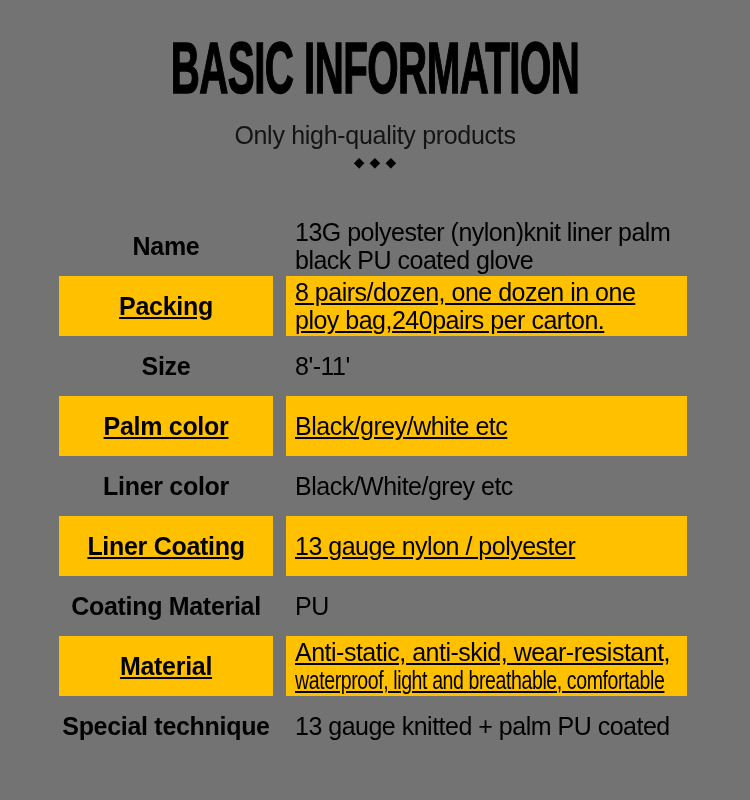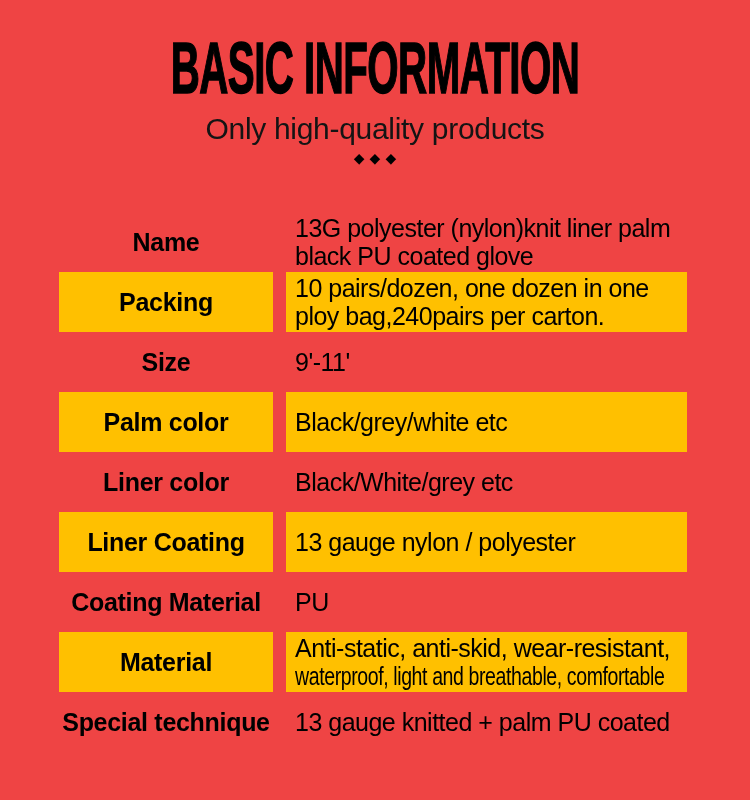--- a/index.html
+++ b/index.html
@@ -1,38 +1,38 @@
 <!DOCTYPE html>
 <html style="--hl: #FFC000;"><head>
 <meta charset="utf-8">
 <style>
   html,body { margin:0; padding:0; background:#fff; }
   .page {
     position:relative;
     width:750px; height:800px;
-    background:#ef4444;
+    background:#737373;
     overflow:hidden;
     font-family:"Liberation Sans","DejaVu Sans",sans-serif;
     color:#000;
   }
   .header { text-align:center; padding-top:30px; }
   .title {
     font-size:72px;
     font-weight:bold;
     line-height:1.06;
     letter-spacing:-1px;
     white-space:nowrap;
     transform:scaleX(0.56);
     transform-origin:50% 50%;
     -webkit-text-stroke:1.5px #000;
     color:#000;
   }
   .subtitle {
-    margin-top:6px;
-    font-size:30px;
+    margin-top:15px;
+    font-size:25px;
     letter-spacing:-0.3px;
     color:#141414;
   }
   .diamonds {
     margin-top:4px;
     font-size:14px;
     letter-spacing:5px;
     text-indent:5px;
     color:#000;
   }
@@ -43,21 +43,21 @@
     display:flex; align-items:center; justify-content:center;
     font-weight:bold; font-size:25px; letter-spacing:-0.3px;
     text-align:right; white-space:nowrap;
   }
   .spacer { width:13px; }
   .value-cell {
     width:401px; box-sizing:border-box; padding-left:9px;
     display:flex; flex-direction:column; justify-content:center;
     font-size:25px; letter-spacing:-0.5px;
   }
-  .row.hl .label-cell, .row.hl .value-cell { background:var(--hl,#FFC000); }
+  .row.hl .label-cell, .row.hl .value-cell { background:var(--hl,#FFC000);text-decoration:underline; }
   .vline { white-space:nowrap; line-height:28px; }
   .vline.squeeze { transform:scaleX(0.78); transform-origin:left center; }
 </style>
 </head>
 <body>
 
 <div class="page">
 
   <div class="header">
     <div class="title">BASIC INFORMATION</div>
@@ -73,30 +73,30 @@
       <div class="value-cell">
         <div class="vline">13G polyester (nylon)knit liner palm</div>
         <div class="vline">black PU coated glove</div>
       </div>
     </div>
 
     <div class="row hl">
       <div class="label-cell">Packing</div>
       <div class="spacer"></div>
       <div class="value-cell">
-        <div class="vline">10 pairs/dozen, one dozen in one</div>
+        <div class="vline">8 pairs/dozen, one dozen in one</div>
         <div class="vline">ploy bag,240pairs per carton.</div>
       </div>
     </div>
 
     <div class="row">
       <div class="label-cell">Size</div>
       <div class="spacer"></div>
       <div class="value-cell">
-        <div class="vline">9'-11'</div>
+        <div class="vline">8'-11'</div>
       </div>
     </div>
 
     <div class="row hl">
       <div class="label-cell">Palm color</div>
       <div class="spacer"></div>
       <div class="value-cell">
         <div class="vline">Black/grey/white etc</div>
       </div>
     </div>

